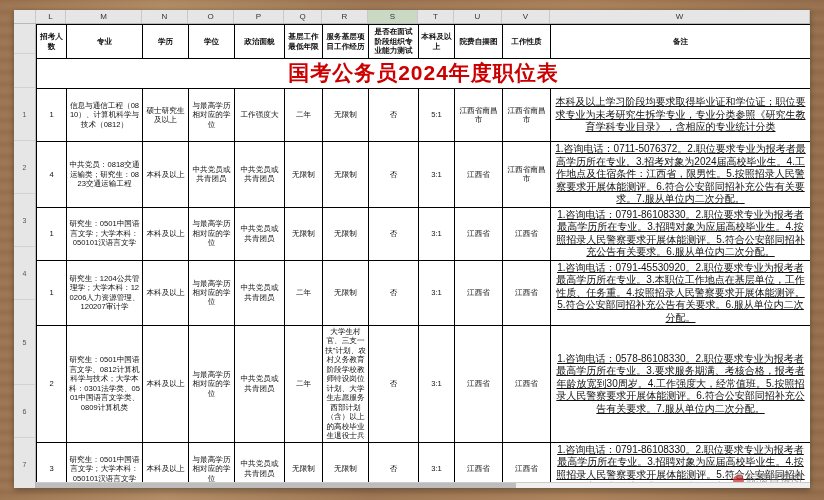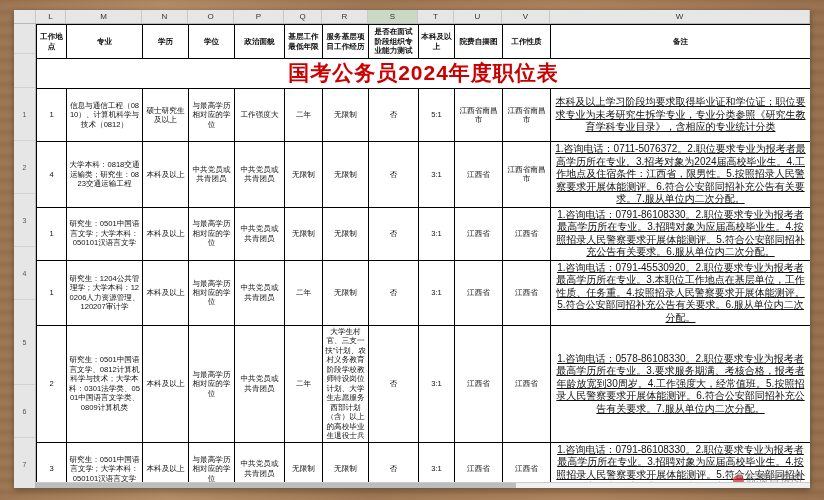--- a/index.html
+++ b/index.html
@@ -207,21 +207,21 @@
         <tbody>
             <tr class="title-row">
           <td colspan="12">
             <div class="doc-title">国考公务员2024年度职位表</div>
           </td>
         </tr>
 
         </tbody>
           <thead>
           <tr>
-            <th>工作地点</th>
+            <th>招考人数</th>
             <th>专业</th>
             <th>学历</th>
             <th>学位</th>
             <th>政治面貌</th>
             <th>基层工作最低年限</th>
             <th>服务基层项目工作经历</th>
             <th>是否在面试阶段组织专业能力测试</th>
             <th>本科及以上</th>
             <th>院费自摆图</th>
             <th>工作性质</th>
@@ -240,21 +240,21 @@
             <td>无限制</td>
             <td>否</td>
             <td>5:1</td>
             <td>江西省南昌市</td>
             <td>江西省南昌市</td>
             <td class="remark">本科及以上学习阶段均要求取得毕业证和学位证；职位要求专业为未考研究生拆学专业，专业分类参照《研究生教育学科专业目录》，含相应的专业统计分类</td>
           </tr>
 
           <tr style="height:53px">
             <td>4</td>
-            <td>大学本科：0818交通运输类；研究生：0823交通运输工程</td>
+            <td>中共党员：0818交通运输类；研究生：0823交通运输工程</td>
             <td>本科及以上</td>
             <td>中共党员或共青团员</td>
             <td>中共党员或共青团员</td>
             <td>无限制</td>
             <td>无限制</td>
             <td>否</td>
             <td>3:1</td>
             <td>江西省</td>
             <td>江西省南昌市</td>
             <td class="remark">1.咨询电话：0711-5076372。2.职位要求专业为报考者最高学历所在专业。3.招考对象为2024届高校毕业生。4.工作地点及住宿条件：江西省，限男性。5.按照招录人民警察要求开展体能测评。6.符合公安部同招补充公告有关要求。7.服从单位内二次分配。</td>

